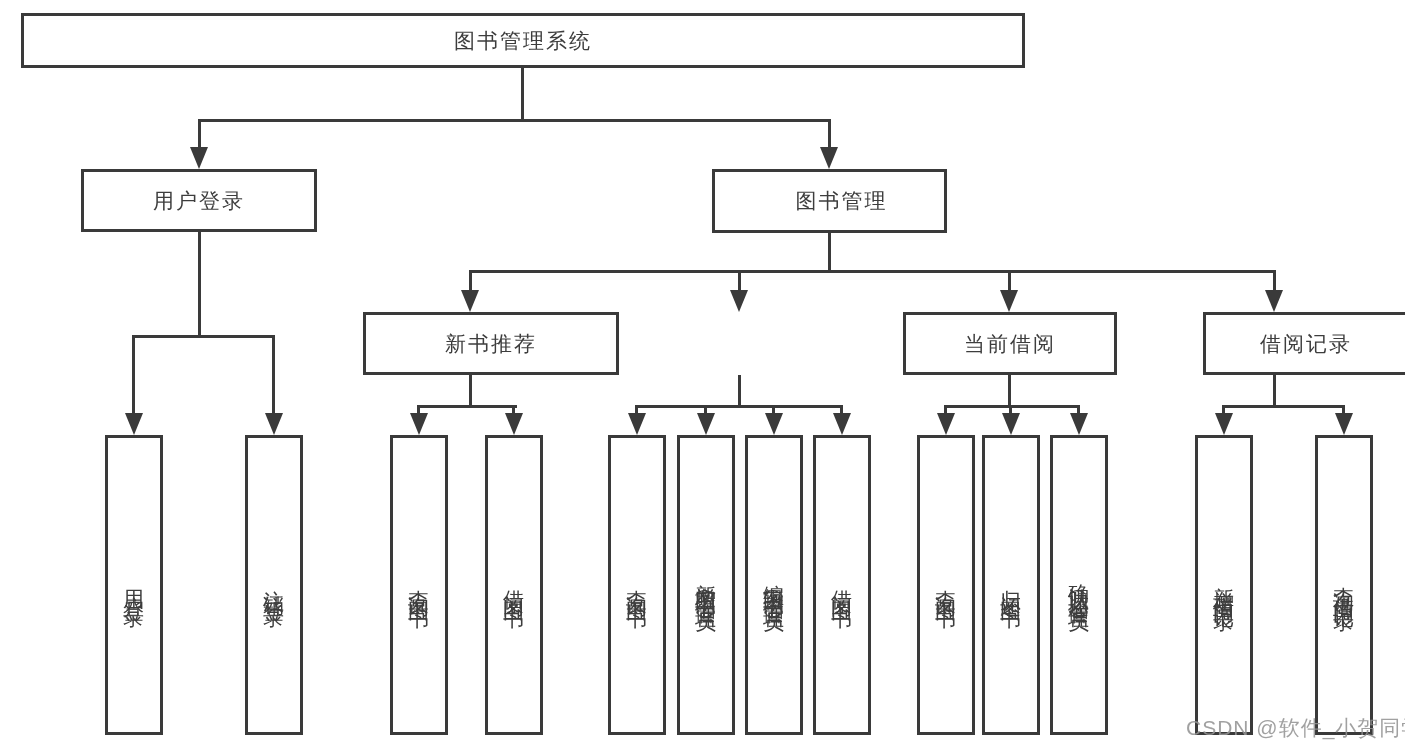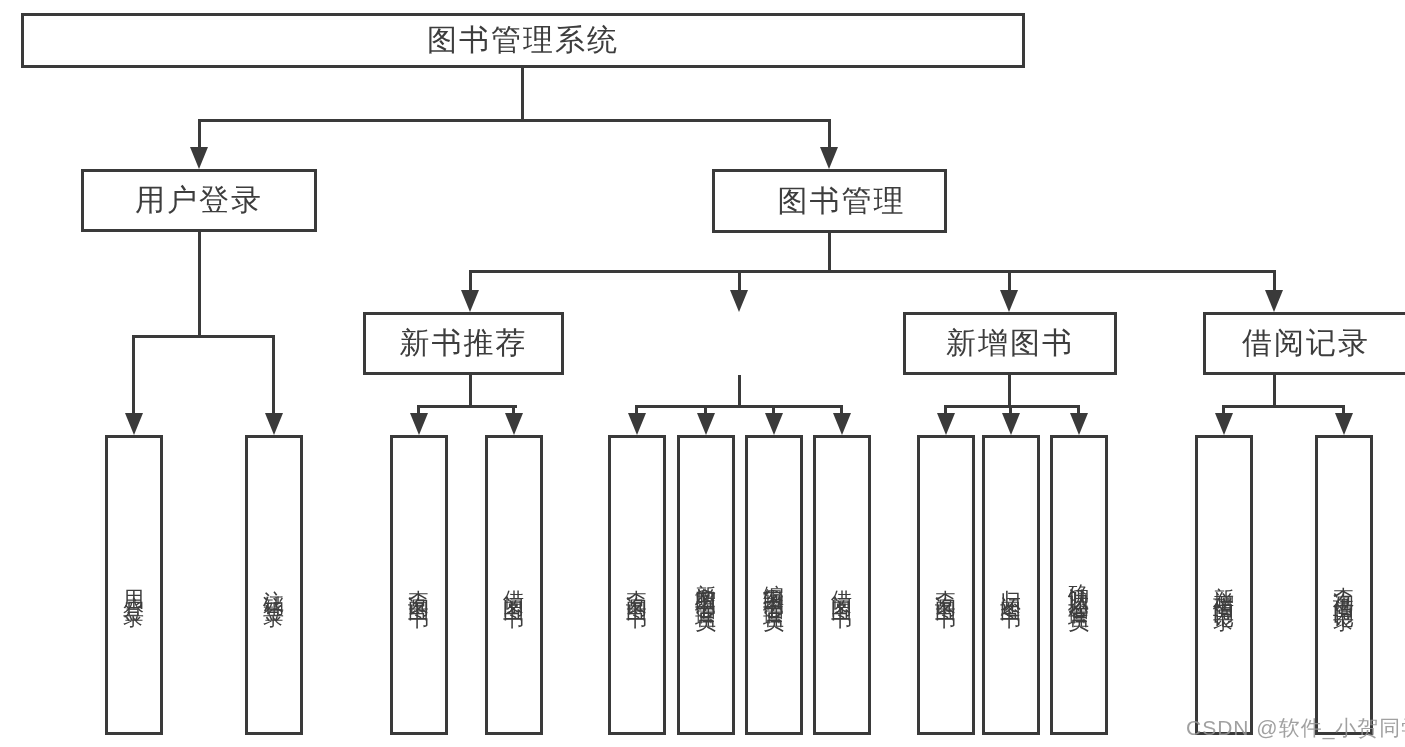--- a/index.html
+++ b/index.html
@@ -3,21 +3,21 @@
 <meta charset="utf-8">
 <style>
   html,body{margin:0;padding:0;background:#fff;}
   .stage{
     position:relative;width:1405px;height:747px;background:#ffffff;
     font-family:"Liberation Sans",sans-serif;color:#3d3d3d;overflow:hidden;
   }
   .box{
     position:absolute;box-sizing:border-box;border:3px solid #3a3a3a;background:#fff;
     display:flex;align-items:center;justify-content:center;
-    font-size:30px;letter-spacing:2px;color:#3d3d3d;
+    font-size:21px;letter-spacing:2px;color:#3d3d3d;
   }
   .vbox{
     writing-mode:vertical-rl;
     font-size:21px;letter-spacing:6px;line-height:1;
   }
   .hl,.vl{position:absolute;background:#3a3a3a;}
   .hl{height:3px;}
   .vl{width:3px;}
   .ar{
     position:absolute;width:0;height:0;
@@ -33,22 +33,22 @@
 </head>
 <body>
 
 <div class="stage">
 
   <div class="box" style="left:21px;top:13px;width:1004px;height:55px;">图书管理系统</div>
 
   <div class="box" style="left:81px;top:169px;width:236px;height:63px;">用户登录</div>
   <div class="box" style="left:712px;top:169px;width:235px;height:64px;padding-left:24px;">图书管理</div>
 
-  <div class="box" style="left:363px;top:312px;width:201px;height:63px;">新书推荐</div>
-  <div class="box" style="left:903px;top:312px;width:214px;height:63px;">新增图书</div>
+  <div class="box" style="left:363px;top:312px;width:256px;height:63px;">新书推荐</div>
+  <div class="box" style="left:903px;top:312px;width:214px;height:63px;">当前借阅</div>
   <div class="box" style="left:1171px;top:312px;width:206px;height:63px;margin-left:32px;">借阅记录</div>
 
   <div class="box vbox" style="left:105px;top:435px;width:58px;height:300px;">用户登录</div>
   <div class="box vbox" style="left:245px;top:435px;width:58px;height:300px;">注销登录</div>
 
   <div class="box vbox" style="left:390px;top:435px;width:58px;height:300px;">查询图书</div>
   <div class="box vbox" style="left:485px;top:435px;width:58px;height:300px;">借阅图书</div>
 
   <div class="box vbox" style="left:608px;top:435px;width:58px;height:300px;">查询图书</div>
   <div class="box vbox" style="left:677px;top:435px;width:58px;height:300px;letter-spacing:4px;">新增图书（管理员）</div>

